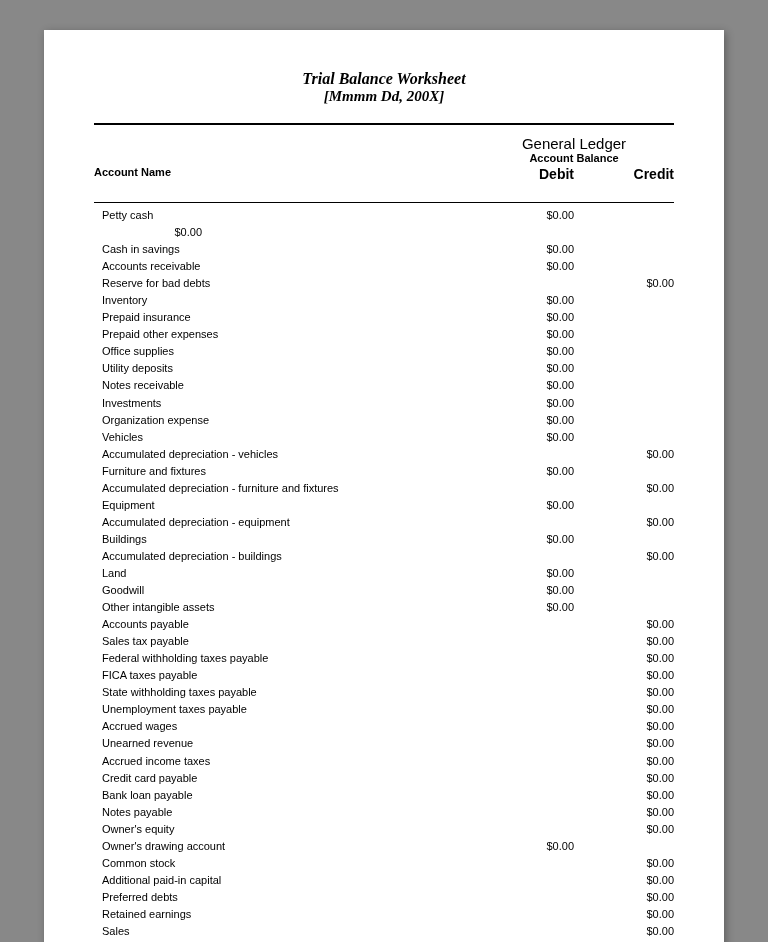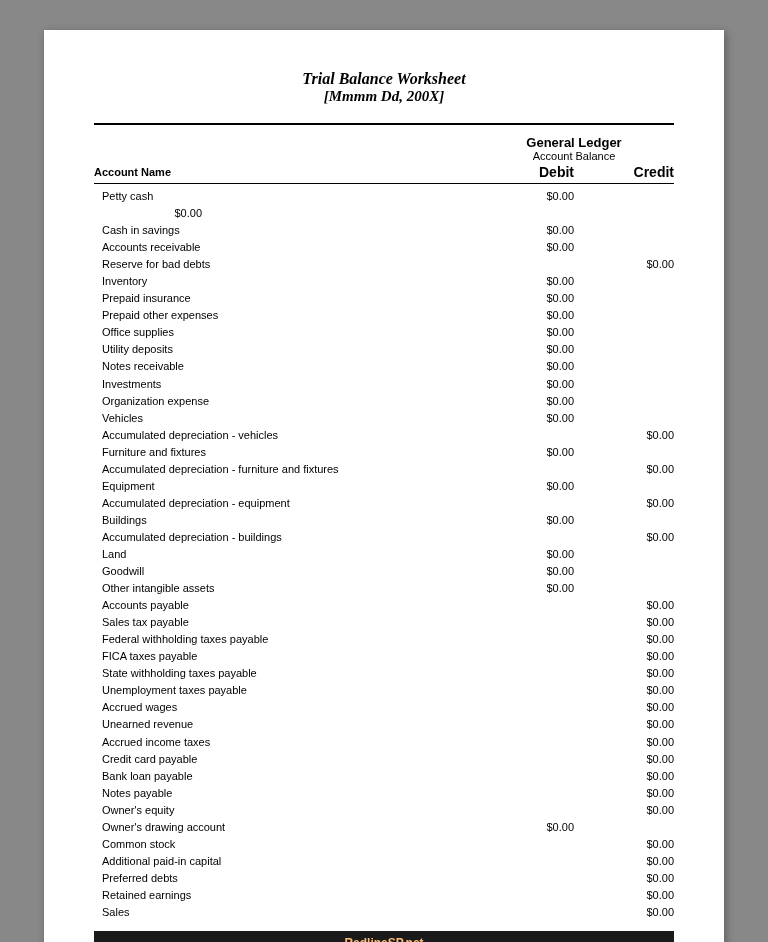--- a/index.html
+++ b/index.html
@@ -45,32 +45,32 @@
       font-size: 11px;
       font-weight: bold;
       margin-bottom: 2px;
       padding-right: 0;
     }
     .col-header-group {
       text-align: center;
       width: 200px;
     }
     .col-header-group .line1 {
-      font-size: 13px;
-      font-weight: bold;
+      font-size: 15px;
+      font-weight: normal;
     }
     .col-header-group .line2 {
       font-size: 11px;
-      font-weight: normal;
+      font-weight: bold;
     }
     .subheaders {
       display: flex;
-      align-items: center;
+      align-items: flex-start;
       border-bottom: 1.5px solid #000;
-      padding-bottom: 3px;
+      padding-bottom: 20px;
       margin-bottom: 4px;
     }
     .account-name-header {
       flex: 1;
       font-size: 11px;
       font-weight: bold;
     }
     .debit-header, .credit-header {
       width: 100px;
       text-align: right;

